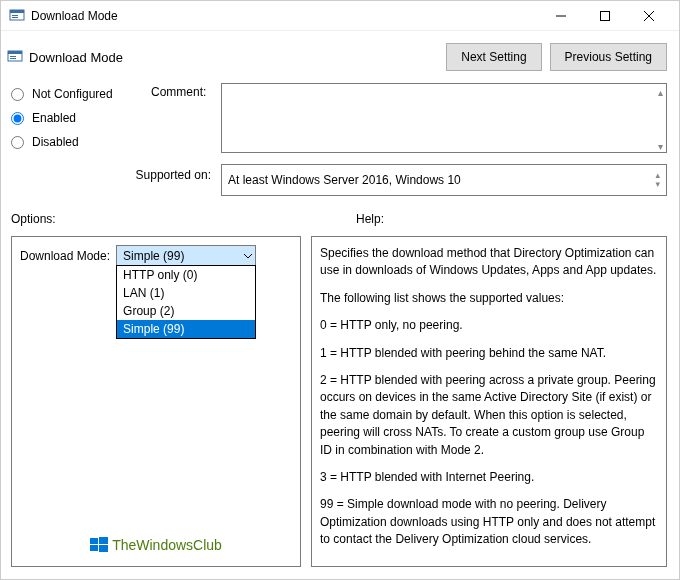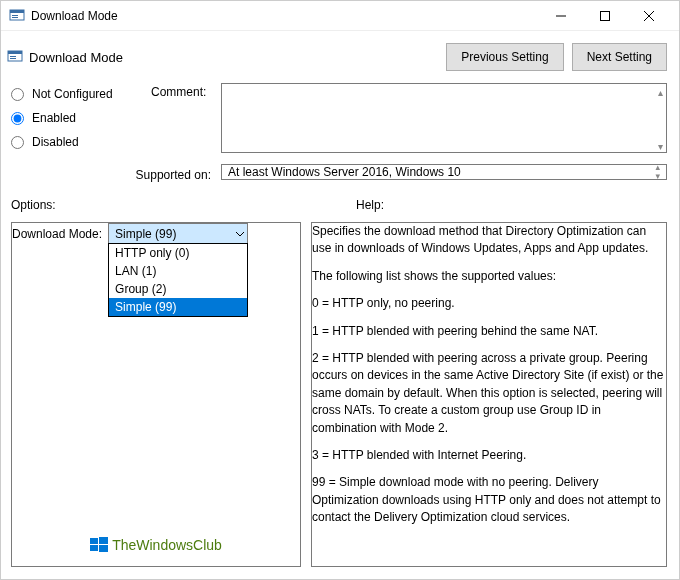--- a/index.html
+++ b/index.html
@@ -14,25 +14,25 @@
     .header-row .page-title { display: flex; align-items: center; gap: 6px; font-size: 13px; flex: 1; }
     .navbtn { border: 1px solid #adadad; background: #e1e1e1; padding: 6px 14px; margin-left: 8px; font-size: 12px; cursor: pointer; }
     .section { display: flex; padding: 4px 12px 4px 10px; }
     .leftcol { width: 140px; flex-shrink: 0; }
     .radio-group { display: flex; flex-direction: column; gap: 10px; padding-top: 4px; }
     .radio-item { display: flex; align-items: center; gap: 8px; font-size: 12px; }
     .radio-item input { margin: 0; }
     .commentbox { width: 100%; height: 70px; border: 1px solid #7a7a7a; resize: none; font-size: 12px; padding: 2px 4px; }
     .supported-row { display: flex; align-items: flex-start; padding: 4px 12px 10px 10px; }
     .supported-row .lbl { width: 210px; text-align: right; padding-right: 10px; padding-top: 4px; }
-    .supported-box { flex: 1; border: 1px solid #7a7a7a; padding: 4px 6px; font-size: 12px; height: 16px; display: flex; justify-content: space-between; align-items: center; }
+    .supported-box { flex: 1; border: 1px solid #7a7a7a; padding: 4px 6px; font-size: 12px; height: 32px; display: flex; justify-content: space-between; align-items: center; }
     .labels-row { display: flex; padding: 6px 12px 6px 10px; }
     .labels-row .l { flex: 0 0 345px; }
     .panels { display: flex; padding: 4px 12px 12px 10px; gap: 10px; flex: 1; min-height: 0; }
-    .panel { border: 1px solid #7a7a7a; flex: 1; padding: 0; position: relative; overflow: hidden; }
+    .panel { border: 1px solid #7a7a7a; flex: 1; padding: 8px; position: relative; overflow: hidden; }
     .panel.options { flex: 0 0 290px; }
     .dl-row { display: flex; align-items: center; gap: 6px; }
     .dl-row label { font-size: 12px; }
     .combo { position: relative; width: 140px; }
     .combo-display { border: 1px solid #7a7a7a; background: #cce8ff; padding: 2px 18px 2px 6px; font-size: 12px; height: 21px; line-height: 16px; }
     .combo-caret { position: absolute; right: 4px; top: 4px; }
     .dropdown { position: absolute; top: 20px; left: 0; width: 140px; border: 1px solid #000; background: #fff; z-index: 10; }
     .dropdown .opt { padding: 1px 6px; font-size: 12px; line-height: 16px; }
     .dropdown .opt.selected { background: #0078d7; color: #fff; }
     .logo { position: absolute; bottom: 12px; left: 0; right: 0; text-align: center; font-size: 14px; font-weight: 500; color: #4d7c0f; display:flex; align-items:center; justify-content:center; gap:4px;}
@@ -81,22 +81,22 @@
   <div class="header-row">
     <div class="page-title">
       <svg class="app-icon" viewBox="0 0 16 16">
         <rect x="1" y="2" width="14" height="10" fill="#fff" stroke="#3a6ea5"></rect>
         <rect x="1" y="2" width="14" height="3" fill="#3a6ea5"></rect>
         <rect x="3" y="7" width="6" height="1" fill="#3a6ea5"></rect>
         <rect x="3" y="9" width="6" height="1" fill="#3a6ea5"></rect>
       </svg>
       <span>Download Mode</span>
     </div>
+    <button class="navbtn">Next Setting</button>
     <button class="navbtn">Previous Setting</button>
-    <button class="navbtn">Next Setting</button>
   </div>
 
   <div class="section">
     <div class="leftcol">
       <div class="radio-group">
         <label class="radio-item">
           <input type="radio" name="st" style="">
           <span>Not Configured</span>
         </label>
         <label class="radio-item">

